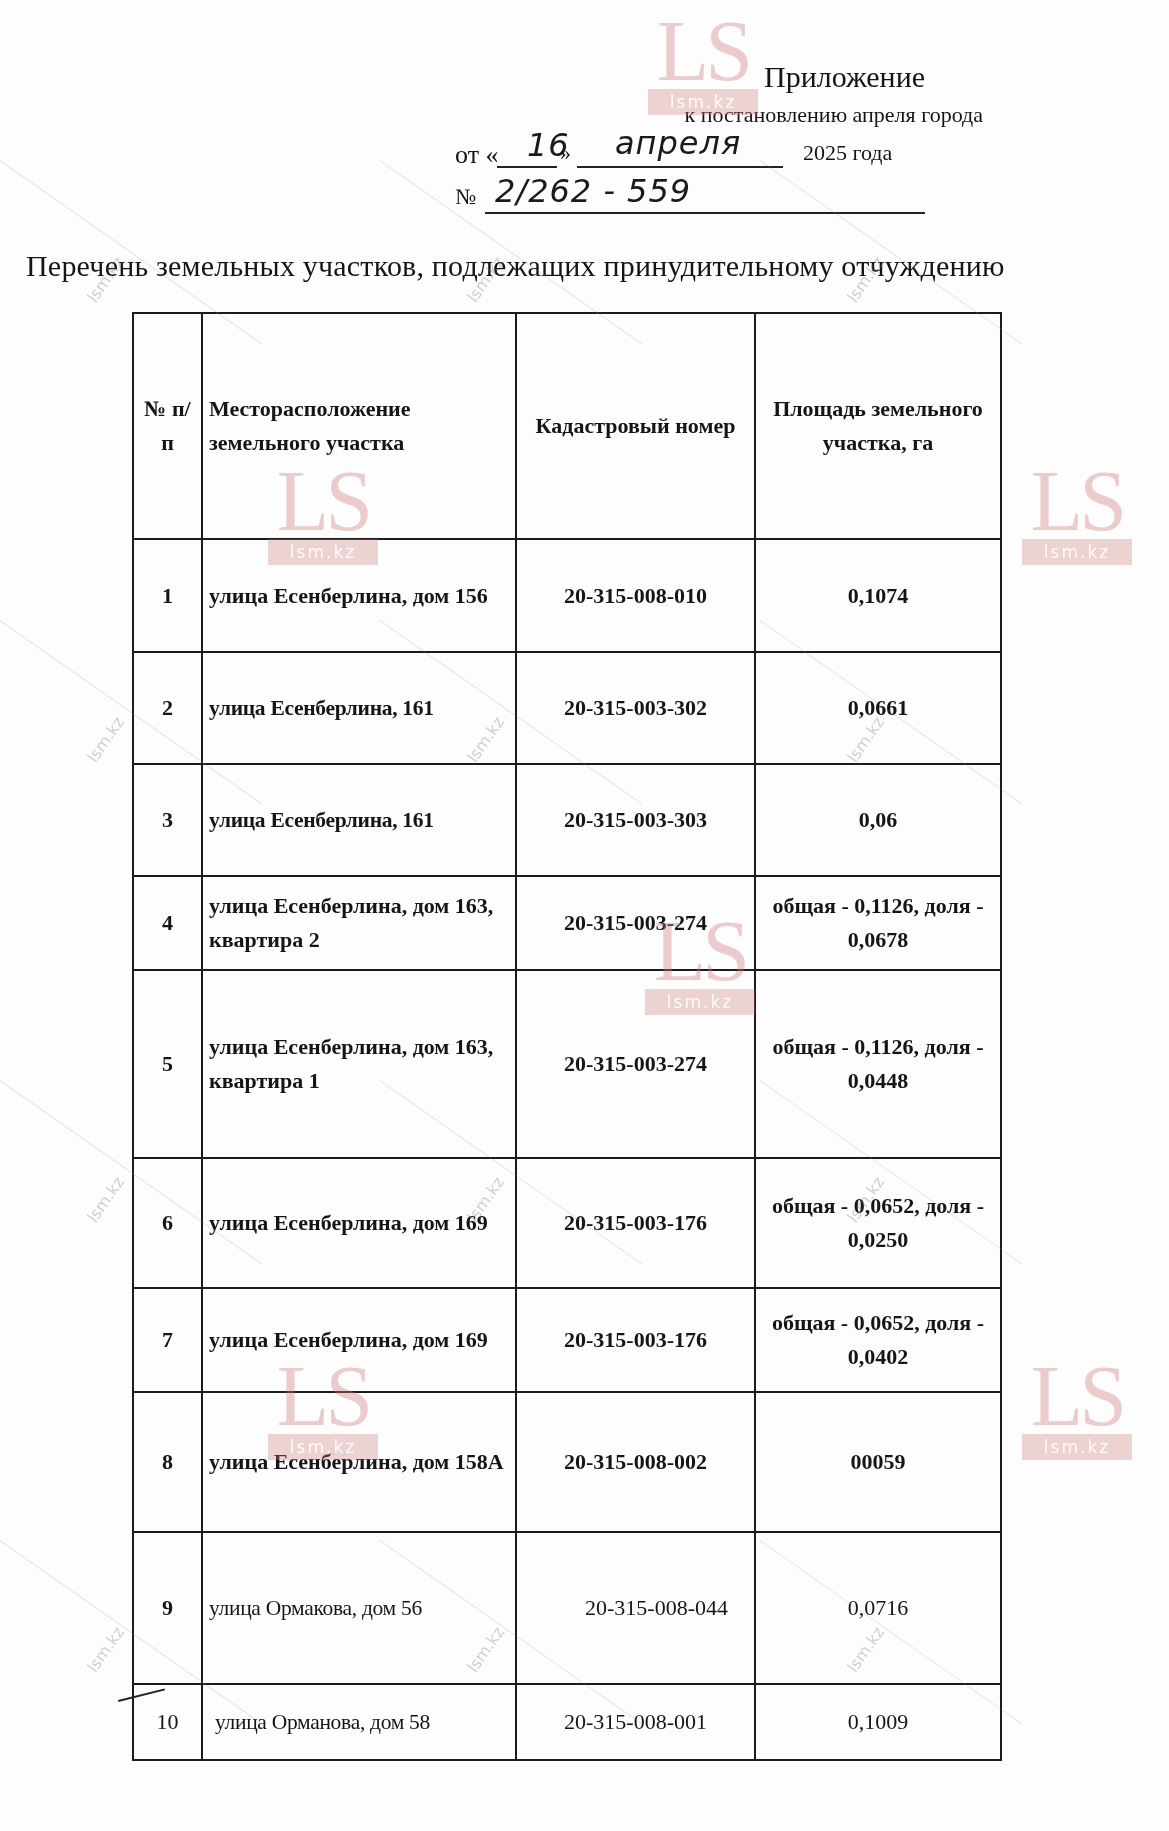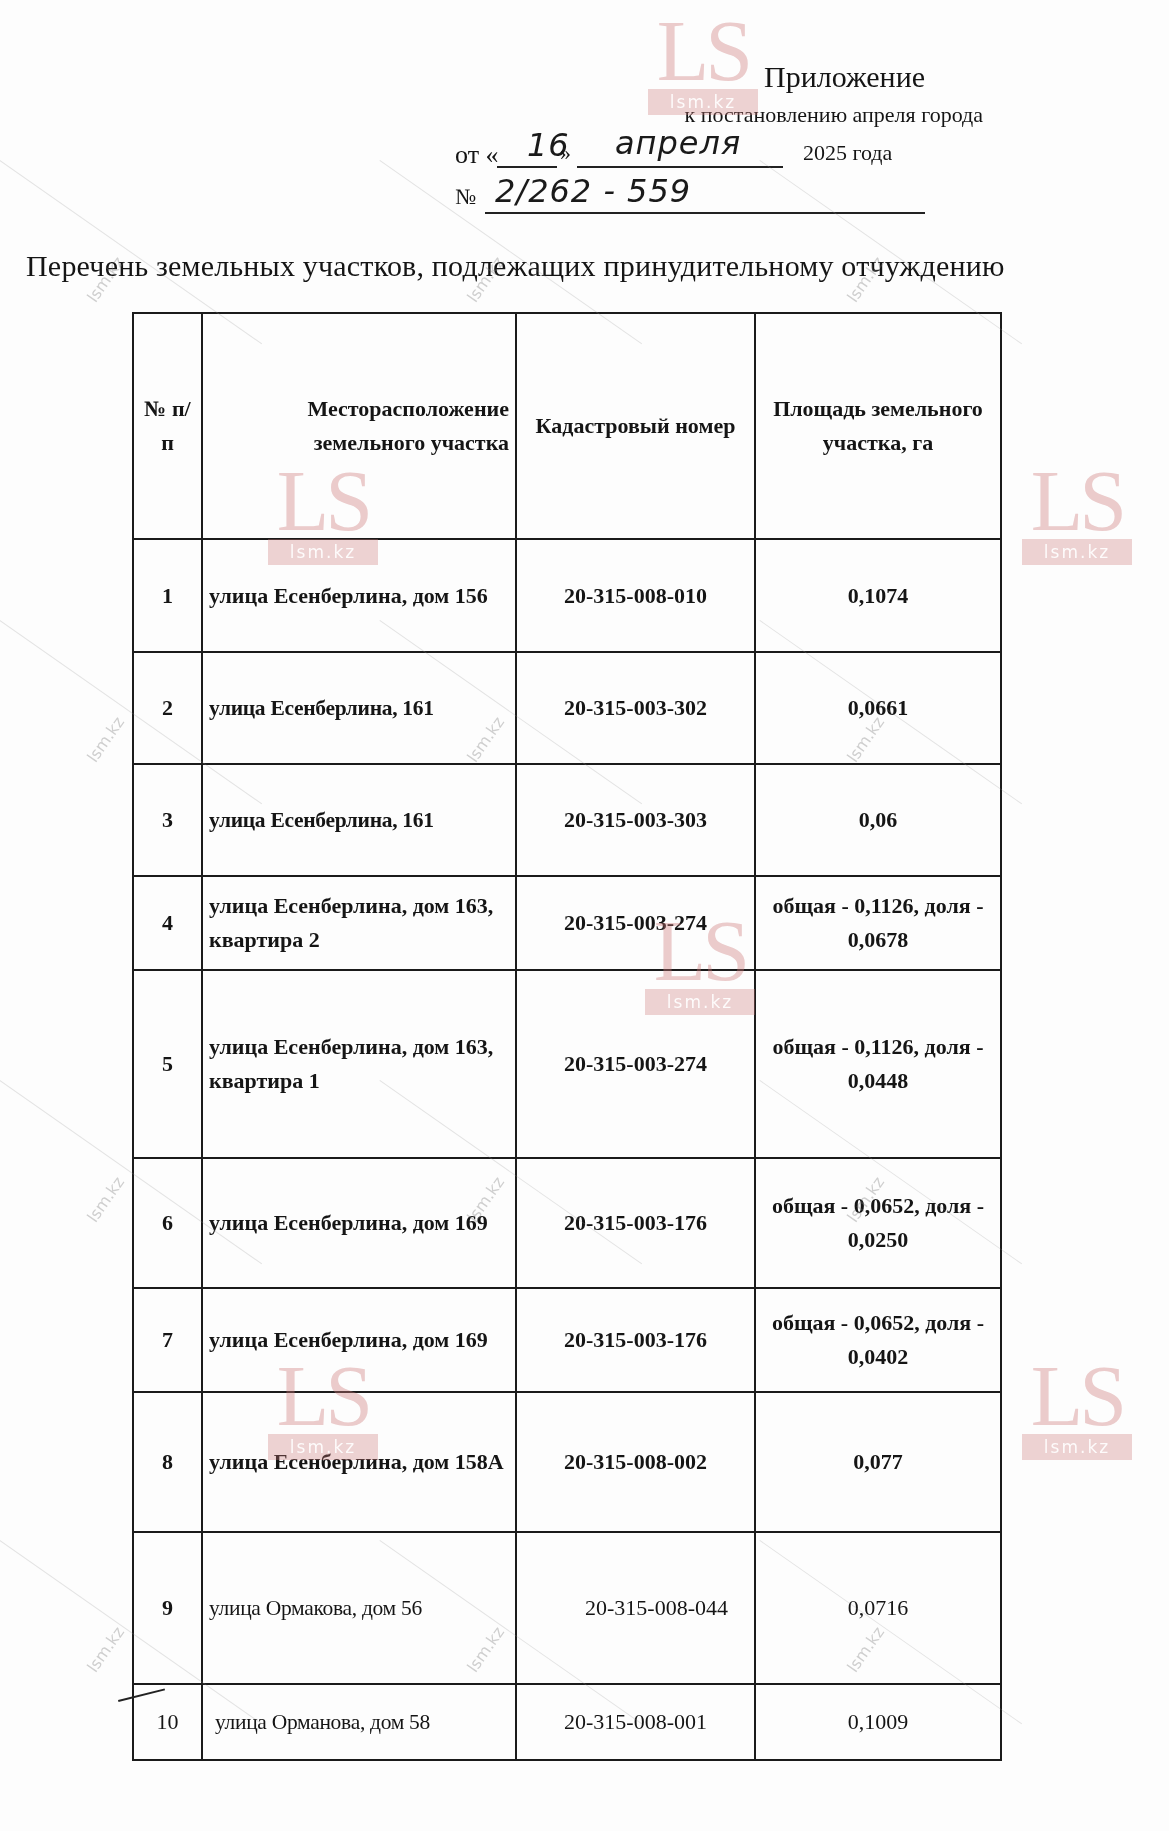--- a/index.html
+++ b/index.html
@@ -72,21 +72,21 @@
       <div class="uline" style="left:30px;top:40px;width:440px;"></div>
     </div>
   </div>
 
   <div class="doc-title">Перечень земельных участков, подлежащих принудительному отчуждению</div>
 
   <table class="parcels">
     <thead>
       <tr>
         <th class="c-num">№ п/п</th>
-        <th class="c-loc" style="text-align:right;">Месторасположение земельного участка</th>
+        <th class="c-loc" style="text-align:left;">Месторасположение земельного участка</th>
         <th class="c-cad" style="white-space:normal;">Кадастровый номер</th>
         <th class="c-area">Площадь земельного участка, га</th>
       </tr>
     </thead>
     <tbody>
       <tr style="height:113px;">
         <td class="c-num">1</td>
         <td class="c-loc">улица Есенберлина, дом 156</td>
         <td class="c-cad">20-315-008-010</td>
         <td class="c-area">0,1074</td>
@@ -124,21 +124,21 @@
       <tr style="height:104px;">
         <td class="c-num">7</td>
         <td class="c-loc">улица Есенберлина, дом 169</td>
         <td class="c-cad">20-315-003-176</td>
         <td class="c-area">общая - 0,0652, доля - 0,0402</td>
       </tr>
       <tr style="height:140px;">
         <td class="c-num">8</td>
         <td class="c-loc">улица Есенберлина, дом 158А</td>
         <td class="c-cad">20-315-008-002</td>
-        <td class="c-area">0,077</td>
+        <td class="c-area">00059</td>
       </tr>
       <tr style="height:152px;">
         <td class="c-num">9</td>
         <td class="c-loc c-loc-fit" style="font-weight:normal;">улица Ормакова, дом 56</td>
         <td class="c-cad" style="font-weight:normal;padding-left:48px;">20-315-008-044</td>
         <td class="c-area" style="font-weight:normal;">0,0716</td>
       </tr>
       <tr style="height:76px;">
         <td class="c-num" style="font-weight:normal;">10</td>
         <td class="c-loc c-loc-fit" style="font-weight:normal;padding-left:12px;">улица Орманова, дом 58</td>

